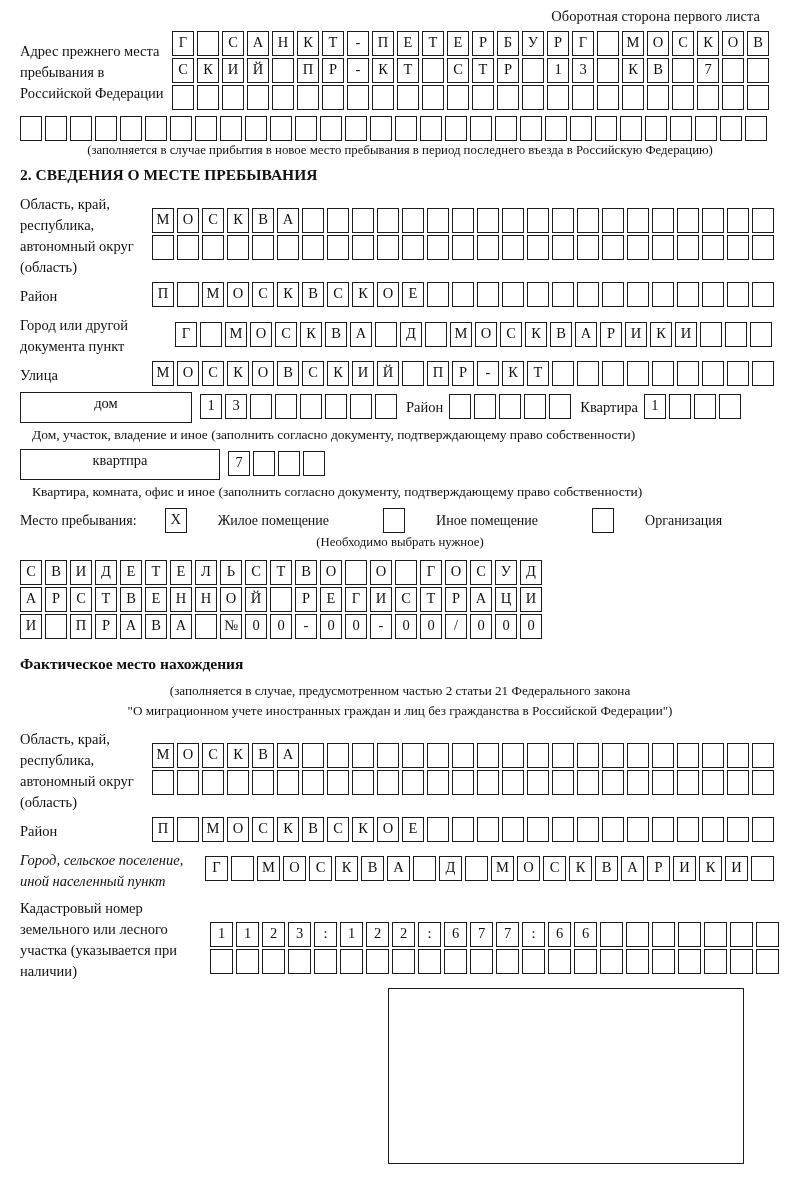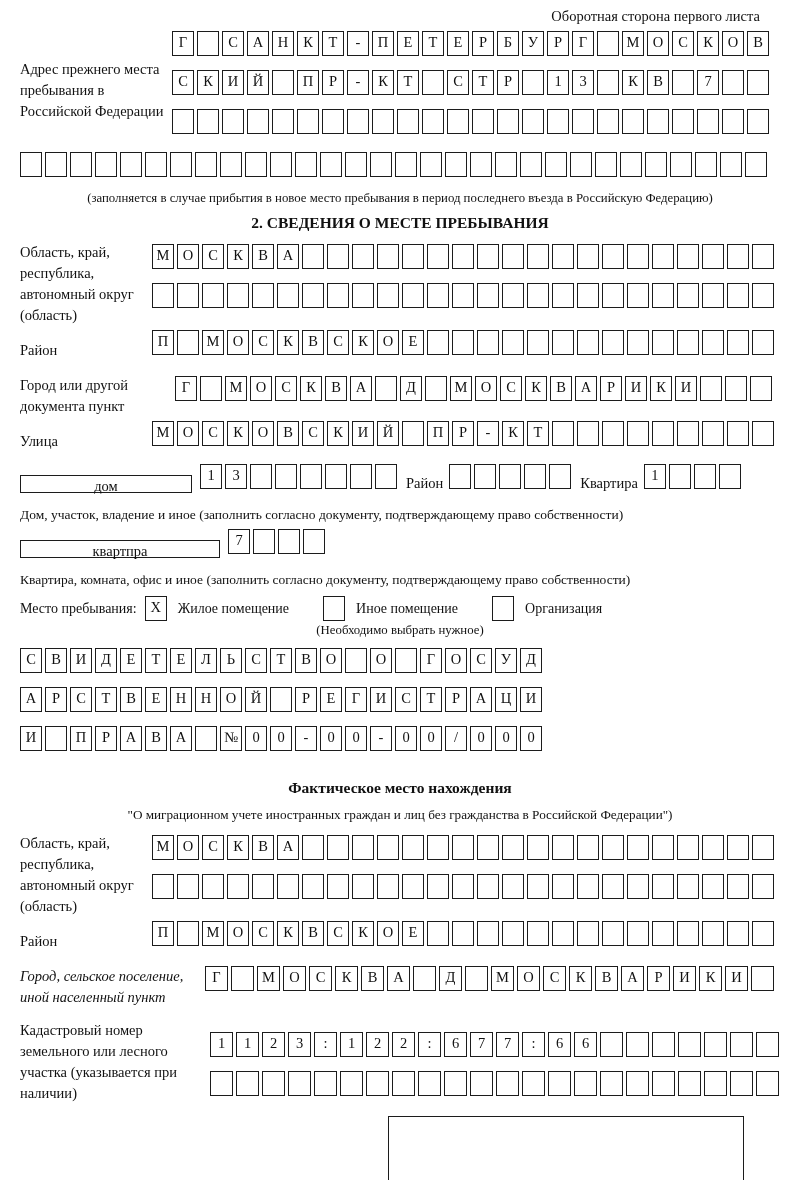--- a/index.html
+++ b/index.html
@@ -15,40 +15,40 @@
   .fieldrow { display: flex; align-items: center; margin-bottom: 4px; }
   .flabel { font-size: 14.5px; line-height: 1.45; padding-top: 2px; }
   .w150 { width: 152px; flex: 0 0 152px; }
   .w132 { width: 132px; flex: 0 0 132px; }
   .w155 { width: 155px; flex: 0 0 155px; }
   .w185 { width: 185px; flex: 0 0 185px; font-style: italic; }
   .w190 { width: 190px; flex: 0 0 190px; }
   .w235 { width: 235px; flex: 0 0 235px; }
 
   .cellrows { display: flex; flex-direction: column; }
-  .cellrow { white-space: nowrap; height: 24px; margin-bottom: 15px; }
+  .cellrow { white-space: nowrap; height: 24px; margin-bottom: 3px; }
   .cell {
     display: inline-block; width: 22px; height: 25px;
     border: 1.6px solid #1c1c1c; margin-right: 3px;
     text-align: center; font-size: 14.5px; line-height: 21px;
     vertical-align: top; background: #fff;
   }
   .wide .cell { width: 23px; }
   .caption { text-align: center; font-size: 12.8px; margin: 2px 0 6px 0; }
-  .caption-left { font-size: 13.5px; margin: 0 0 6px 0; }
-  .sec-title { text-align: center; font-weight: bold; font-size: 15.5px; margin: 8px 0 8px 0; }
+  .caption-left { font-size: 13.5px; margin: 0 0 6px 12px; }
+  .sec-title { font-weight: bold; font-size: 15.5px; margin: 8px 0 8px 0; }
 
   .namedbox {
-    display: inline-block; height: 18px; border: 1.6px solid #1c1c1c;
+    display: inline-block; height: 31px; border: 1.6px solid #1c1c1c;
     text-align: center; font-size: 14.5px; line-height: 21px; vertical-align: top;
     margin-right: 8px; background: #fff;
   }
   .inline-lbl { display: inline-block; font-size: 14.5px; line-height: 25px; vertical-align: top; margin: 0 6px; }
 
-  .stayrow { display: flex; align-items: center; margin: 8px 0 0 0; }
+  .stayrow { display: flex; align-items: center; margin: 8px 0 0 0; gap: 20px; }
   .stayrow .opt-label { margin: 0 26px 0 8px; }
   .checkbox { margin-left: 8px; }
 
   .factual-note { text-align: center; font-size: 13.2px; line-height: 1.5; margin-bottom: 6px; }
 
   .confirm-wrap { margin-left: 332px; width: 428px; margin-top: 6px; }
   .confirm-box { width: 356px; height: 176px; border: 1.8px solid #1c1c1c; margin: 0 auto 4px auto; }
   .mt2 { margin-top: 2px; }
 </style>
 </head>
@@ -122,20 +122,21 @@
 <div class="fieldrow">
   <div class="cellrows">
     <div class="cellrow"><span class="cell">С</span><span class="cell">В</span><span class="cell">И</span><span class="cell">Д</span><span class="cell">Е</span><span class="cell">Т</span><span class="cell">Е</span><span class="cell">Л</span><span class="cell">Ь</span><span class="cell">С</span><span class="cell">Т</span><span class="cell">В</span><span class="cell">О</span><span class="cell"></span><span class="cell">О</span><span class="cell"></span><span class="cell">Г</span><span class="cell">О</span><span class="cell">С</span><span class="cell">У</span><span class="cell">Д</span></div>
     <div class="cellrow"><span class="cell">А</span><span class="cell">Р</span><span class="cell">С</span><span class="cell">Т</span><span class="cell">В</span><span class="cell">Е</span><span class="cell">Н</span><span class="cell">Н</span><span class="cell">О</span><span class="cell">Й</span><span class="cell"></span><span class="cell">Р</span><span class="cell">Е</span><span class="cell">Г</span><span class="cell">И</span><span class="cell">С</span><span class="cell">Т</span><span class="cell">Р</span><span class="cell">А</span><span class="cell">Ц</span><span class="cell">И</span></div>
     <div class="cellrow"><span class="cell">И</span><span class="cell"></span><span class="cell">П</span><span class="cell">Р</span><span class="cell">А</span><span class="cell">В</span><span class="cell">А</span><span class="cell"></span><span class="cell">№</span><span class="cell">0</span><span class="cell">0</span><span class="cell">-</span><span class="cell">0</span><span class="cell">0</span><span class="cell">-</span><span class="cell">0</span><span class="cell">0</span><span class="cell">/</span><span class="cell">0</span><span class="cell">0</span><span class="cell">0</span></div>
   </div>
 </div>
 
 <div class="sec-title" style="margin-top:14px;">Фактическое место нахождения</div>
 <div class="factual-note">
+  <div>(заполняется в случае, предусмотренном частью 2 статьи 21 Федерального закона</div>
   <div>"О миграционном учете иностранных граждан и лиц без гражданства в Российской Федерации")</div>
 </div>
 
 <div class="fieldrow">
   <div class="flabel w132">Область, край, республика, автономный округ (область)</div>
   <div class="cellrows">
     <div class="cellrow"><span class="cell">М</span><span class="cell">О</span><span class="cell">С</span><span class="cell">К</span><span class="cell">В</span><span class="cell">А</span><span class="cell"></span><span class="cell"></span><span class="cell"></span><span class="cell"></span><span class="cell"></span><span class="cell"></span><span class="cell"></span><span class="cell"></span><span class="cell"></span><span class="cell"></span><span class="cell"></span><span class="cell"></span><span class="cell"></span><span class="cell"></span><span class="cell"></span><span class="cell"></span><span class="cell"></span><span class="cell"></span><span class="cell"></span></div>
     <div class="cellrow"><span class="cell"></span><span class="cell"></span><span class="cell"></span><span class="cell"></span><span class="cell"></span><span class="cell"></span><span class="cell"></span><span class="cell"></span><span class="cell"></span><span class="cell"></span><span class="cell"></span><span class="cell"></span><span class="cell"></span><span class="cell"></span><span class="cell"></span><span class="cell"></span><span class="cell"></span><span class="cell"></span><span class="cell"></span><span class="cell"></span><span class="cell"></span><span class="cell"></span><span class="cell"></span><span class="cell"></span><span class="cell"></span></div>
   </div>
 </div>

